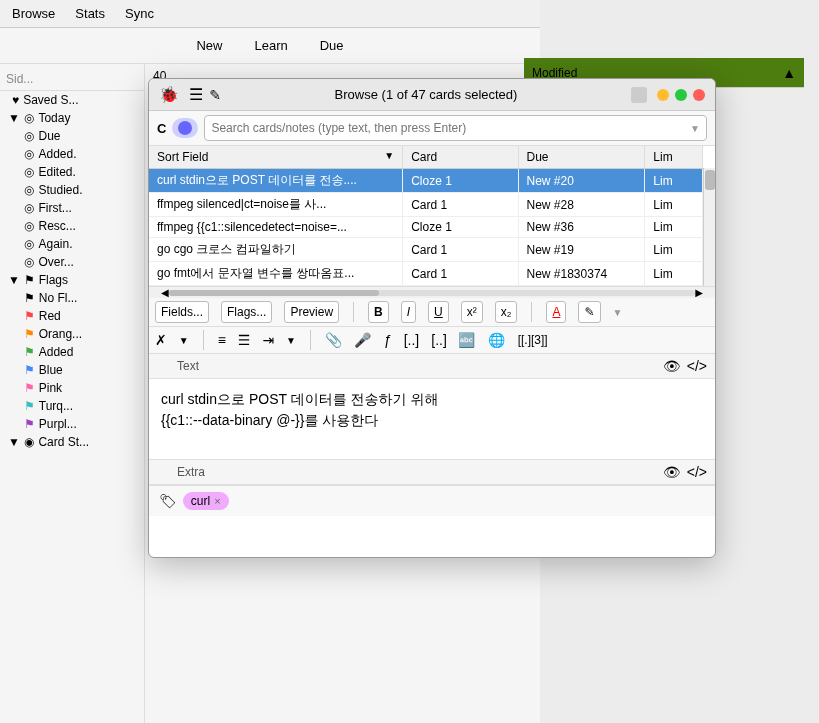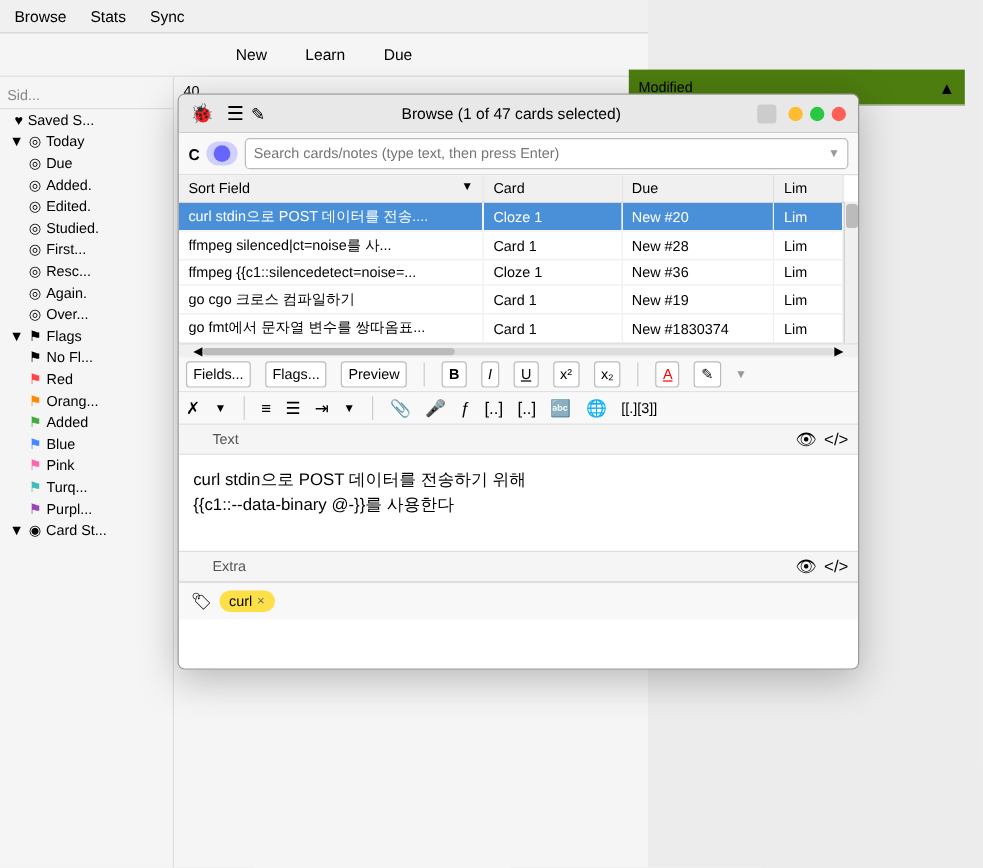--- a/index.html
+++ b/index.html
@@ -327,21 +327,21 @@
       align-items: center;
       padding: 6px 10px;
       gap: 6px;
       background: #f8f8f8;
     }
 
     .tag-chip {
       display: flex;
       align-items: center;
       gap: 4px;
-      background: #fde047;
+      background: #f0abfc;
       border-radius: 12px;
       padding: 2px 8px;
       font-size: 12px;
     }
 
     .tag-close {
       cursor: pointer;
       font-size: 11px;
       color: #666;
     }

